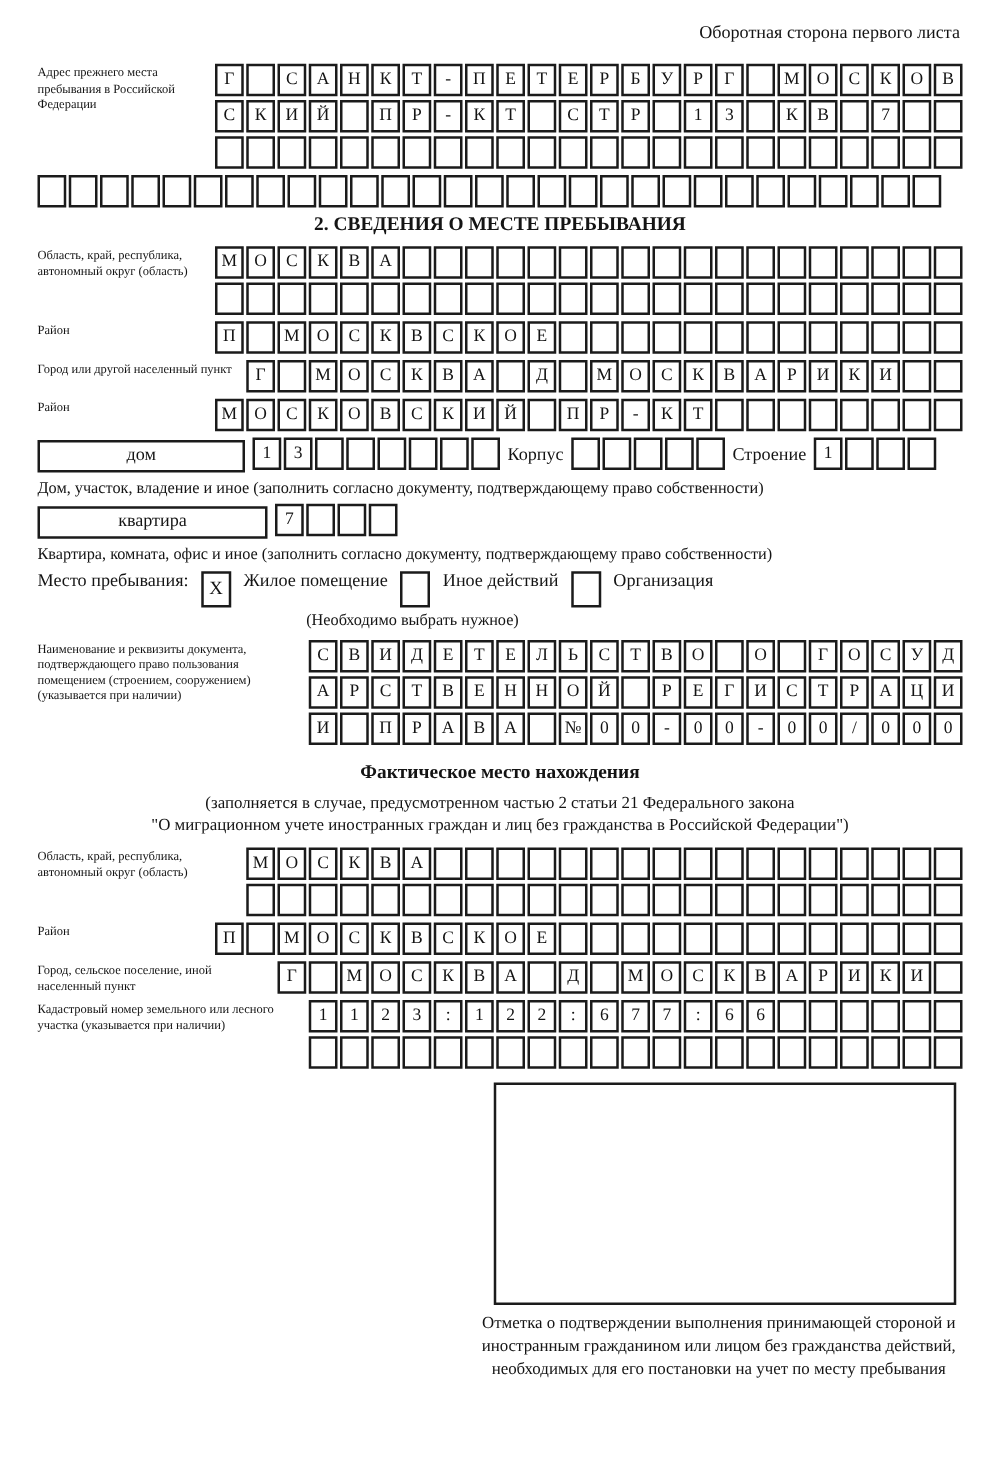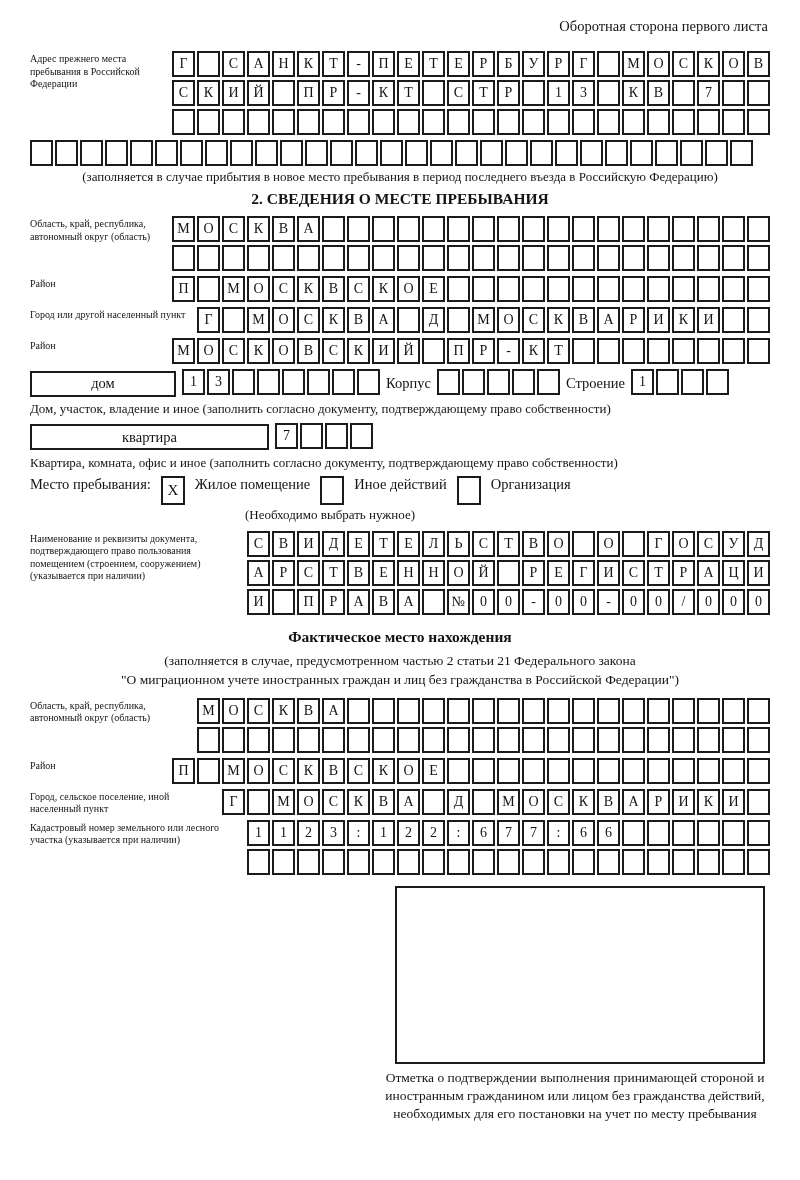--- a/index.html
+++ b/index.html
@@ -164,21 +164,20 @@
       <div class="cell"></div>
       <div class="cell"></div>
       <div class="cell"></div>
       <div class="cell"></div>
       <div class="cell"></div>
       <div class="cell"></div>
       <div class="cell"></div>
       <div class="cell"></div>
       <div class="cell"></div>
     </div>
-  <div class="caption center">(заполняется в случае прибытия в новое место пребывания в период последнего въезда в Российскую Федерацию)</div>
 
   <div class="sec-title">2. СВЕДЕНИЯ О МЕСТЕ ПРЕБЫВАНИЯ</div>
 
   <div class="flexrow">
     <div class="flabel">Область, край, республика, автономный округ (область)</div>
     <div class="rows">
       <div class="cellrow">
           <div class="cell">М</div>
           <div class="cell">О</div>
           <div class="cell">С</div>
@@ -322,21 +321,21 @@
           <div class="cell"></div>
           <div class="cell"></div>
           <div class="cell"></div>
           <div class="cell"></div>
           <div class="cell"></div>
         </div>
     </div>
   </div>
 
   <div class="house-row">
-    <div class="wide-box" style="width:146px;">дом</div>
+    <div class="wide-box" style="width:166px;">дом</div>
     <div class="cellrow">
         <div class="cell">1</div>
         <div class="cell">3</div>
         <div class="cell"></div>
         <div class="cell"></div>
         <div class="cell"></div>
         <div class="cell"></div>
         <div class="cell"></div>
         <div class="cell"></div>
       </div>
@@ -352,21 +351,21 @@
     <div class="cellrow">
         <div class="cell">1</div>
         <div class="cell"></div>
         <div class="cell"></div>
         <div class="cell"></div>
       </div>
   </div>
   <div class="caption">Дом, участок, владение и иное (заполнить согласно документу, подтверждающему право собственности)</div>
 
   <div class="house-row">
-    <div class="wide-box" style="width:239px;">квартира</div>
+    <div class="wide-box" style="width:184px;">квартира</div>
     <div class="cellrow">
         <div class="cell">7</div>
         <div class="cell"></div>
         <div class="cell"></div>
         <div class="cell"></div>
       </div>
   </div>
   <div class="caption">Квартира, комната, офис и иное (заполнить согласно документу, подтверждающему право собственности)</div>
 
   <div class="stay-row">

